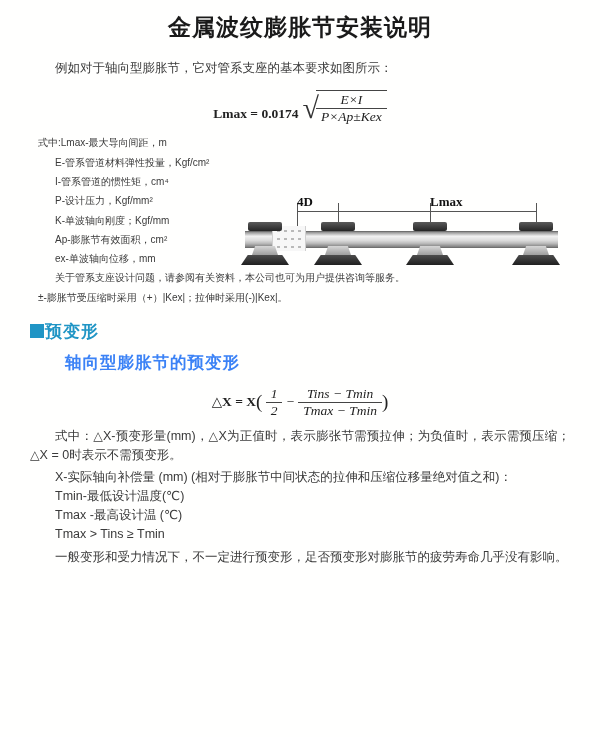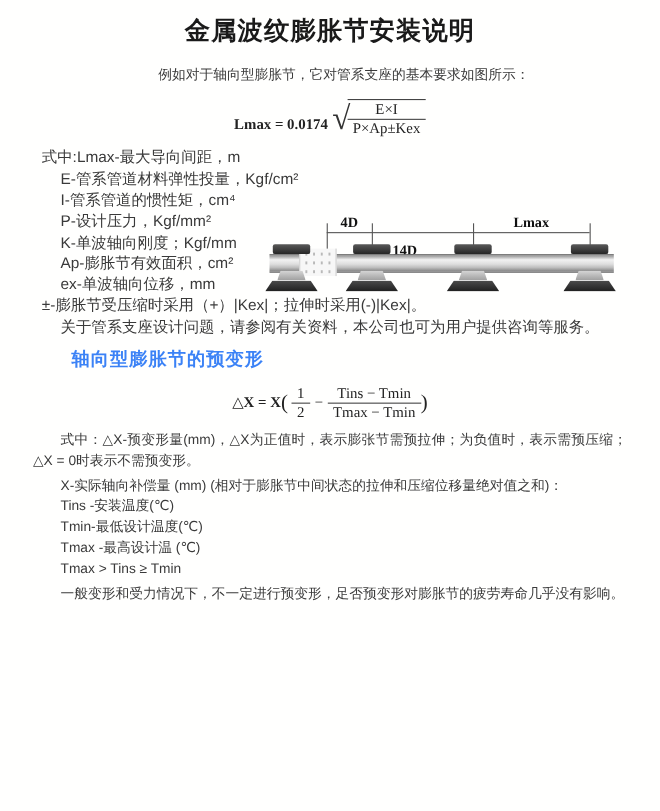--- a/index.html
+++ b/index.html
@@ -19,53 +19,53 @@
   .body-text{font-size:12.5px;line-height:19px;}
   p{margin:0;}
   .sec-head{
     color:#2095c5;font-size:17px;font-weight:bold;letter-spacing:1px;
   }
   .bullet-sq{
     display:inline-block;width:14px;height:14px;background:#2095c5;
     vertical-align:-1px;margin-right:1px;
   }
   .para-support{ text-indent:25px; margin-top:2px; text-align:justify;}
-  .para-example{ text-indent:2em; margin-top:3px;text-align:center;}
+  .para-example{ text-indent:2em; margin-top:3px;}
   
   .formula{
     text-align:center;font-family:"Liberation Serif","DejaVu Serif",serif;
     font-size:13.5px;color:#222;
   }
   .formula-lmax{margin:12px 0 8px;}
   .f-bold{font-weight:bold;font-style:normal;}
   .f-var{font-style:italic;}
-  .frac{display:inline-block;vertical-align:middle;}
+  .frac{display:inline-block;vertical-align:middle;font-style:italic;}
   .frac .num{display:block;border-bottom:1px solid #444;padding:0 5px;line-height:1.2;}
   .frac .den{display:block;padding:0 5px;line-height:1.2;}
   .radical{display:inline-flex;align-items:center;margin-left:4px;}
   .rad-sign{font-size:30px;line-height:0.9;font-style:normal;margin-right:-3px;font-weight:normal;color:#333;}
   .rad-body{border-top:1.5px solid #444;padding-top:1px;}
   .rad-body .num{border-bottom:1px solid #444;}
   .big-paren{font-size:19px;font-style:normal;vertical-align:-2px;}
   
   .var-list{margin-top:6px;}
-  .var-line{font-size:14px;line-height:19.3px;white-space:nowrap;}
+  .var-line{font-size:10px;line-height:19.3px;white-space:nowrap;}
   .ind1{padding-left:8px;}
   .ind2{padding-left:25px;}
   
   .diagram{position:absolute;left:245px;top:193px;width:350px;height:100px;}
   .dim-line{position:absolute;left:52px;top:18px;width:239px;height:0;border-top:1px solid #555;}
   .dim-tick{position:absolute;width:0;border-left:1px solid #555;}
   .t1{left:52px;top:10px;height:28px;}
   .t2{left:93px;top:10px;height:24px;}
   .t3{left:185px;top:10px;height:24px;}
   .t4{left:291px;top:10px;height:24px;}
   .dim-label{
     position:absolute;top:1px;font-family:"Liberation Serif","DejaVu Serif",serif;
-    font-weight:bold;font-size:13px;color:#111;text-align:center;
+    font-weight:bold;font-size:13px;color:#111;text-align:left;
   }
   .dl1{left:52px;width:41px;}
   .dl2{left:77px;width:92px;margin-top:26px;}
   .dl3{left:185px;width:106px;}
   .pipe{
     position:absolute;left:0;top:38px;width:313px;height:15px;
     background:linear-gradient(#8f8f8f 0%,#f2f2f2 28%,#dddddd 55%,#bdbdbd 75%,#7e7e7e 100%);
     border-top:1px solid #6f6f6f;border-bottom:1px solid #6f6f6f;
   }
   .bellows{
@@ -123,37 +123,39 @@
     </div>
 
     <div class="var-list">
       <div class="var-line ind1">式中:Lmax-最大导向间距，m</div>
       <div class="var-line ind2">E-管系管道材料弹性投量，Kgf/cm²</div>
       <div class="var-line ind2">I-管系管道的惯性矩，cm⁴</div>
       <div class="var-line ind2">P-设计压力，Kgf/mm²</div>
       <div class="var-line ind2">K-单波轴向刚度；Kgf/mm</div>
       <div class="var-line ind2">Ap-膨胀节有效面积，cm²</div>
       <div class="var-line ind2">ex-单波轴向位移，mm</div>
+      <div class="var-line ind2">关于管系支座设计问题，请参阅有关资料，本公司也可为用户提供咨询等服务。</div>
       <div class="var-line ind1">±-膨胀节受压缩时采用（+）|Kex|；拉伸时采用(-)|Kex|。</div>
-      <div class="var-line ind2">关于管系支座设计问题，请参阅有关资料，本公司也可为用户提供咨询等服务。</div>
     </div>
 
+    <p class="body-text sec2-head">
+      <span class="bullet-sq"></span><span class="sec-head">预变形</span>
+    </p>
 
     <div class="sub-head sub-head-axial">轴向型膨胀节的预变形</div>
 
     <div class="formula formula-dx">
       <span class="f-bold">△X = X</span><span class="big-paren">(</span>
       <span class="frac"><span class="num">1</span><span class="den">2</span></span>
       <span class="f-var">−</span>
       <span class="frac"><span class="num">Tins − Tmin</span><span class="den">Tmax − Tmin</span></span><span class="big-paren">)</span>
     </div>
 
     <p class="body-text axial-desc">式中：△X-预变形量(mm)，△X为正值时，表示膨张节需预拉伸；为负值时，表示需预压缩；△X = 0时表示不需预变形。</p>
     <p class="body-text axial-desc">X-实际轴向补偿量 (mm) (相对于膨胀节中间状态的拉伸和压缩位移量绝对值之和)：</p>
-    <div class="body-text t-line">Tins -安装温度(℃)</div>
     <div class="body-text t-line">Tmin-最低设计温度(℃)</div>
     <div class="body-text t-line">Tmax -最高设计温 (℃)</div>
     <div class="body-text t-line">Tmax &gt; Tins ≥ Tmin</div>
     <p class="body-text final-line">一般变形和受力情况下，不一定进行预变形，足否预变形对膨胀节的疲劳寿命几乎没有影响。</p>
 
   </div>
 
   <div class="diagram">
     <div class="dim-line"></div>
     <div class="dim-tick t1"></div>

